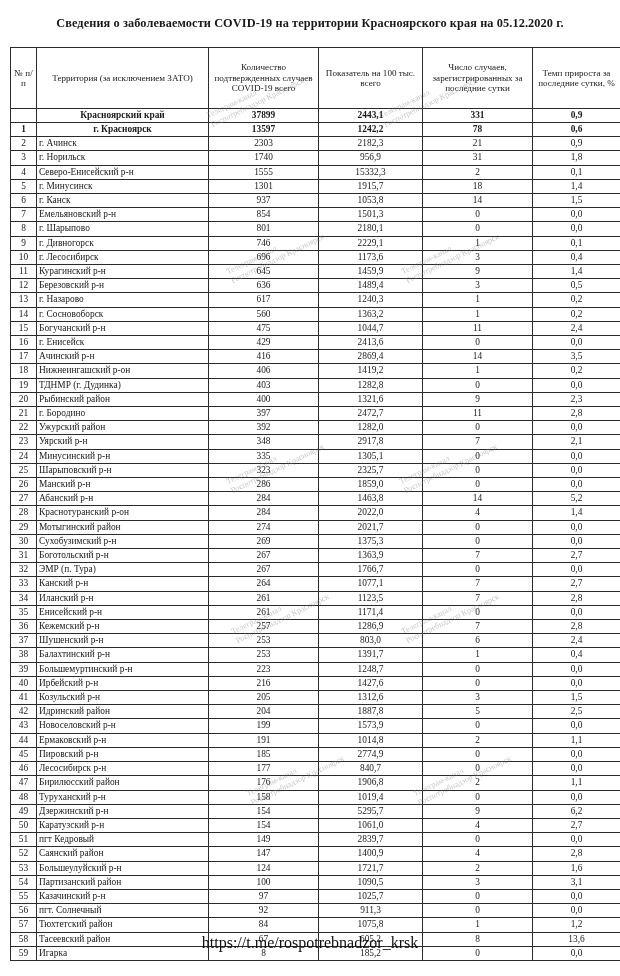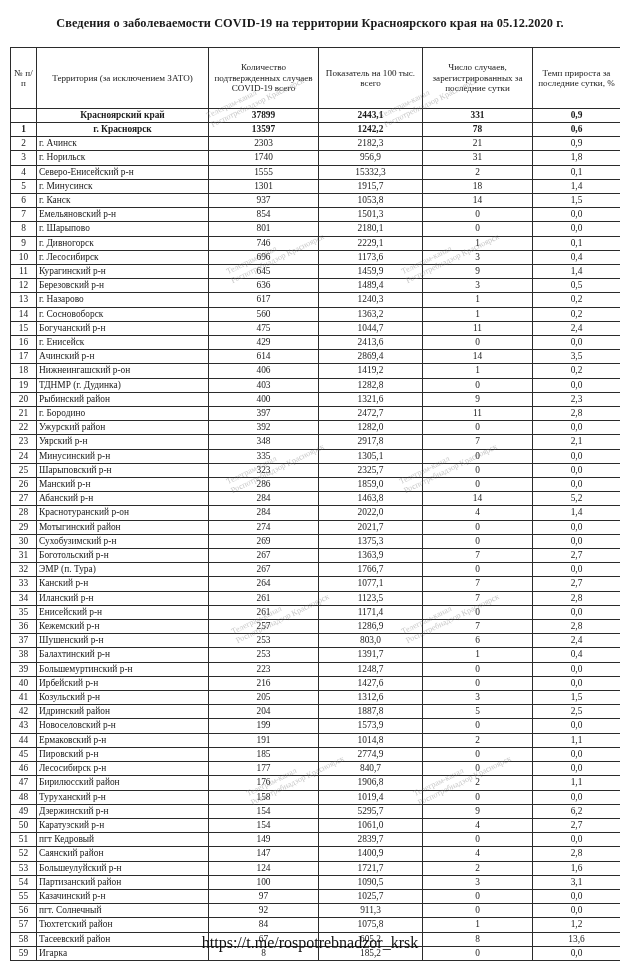--- a/index.html
+++ b/index.html
@@ -263,21 +263,21 @@
             <td class="num">16</td>
             <td class="terr">г. Енисейск</td>
             <td class="val">429</td>
             <td class="val">2413,6</td>
             <td class="val">0</td>
             <td class="val">0,0</td>
           </tr>
           <tr>
             <td class="num">17</td>
             <td class="terr">Ачинский р-н</td>
-            <td class="val">614</td>
+            <td class="val">416</td>
             <td class="val">2869,4</td>
             <td class="val">14</td>
             <td class="val">3,5</td>
           </tr>
           <tr>
             <td class="num">18</td>
             <td class="terr">Нижнеингашский р-он</td>
             <td class="val">406</td>
             <td class="val">1419,2</td>
             <td class="val">1</td>

